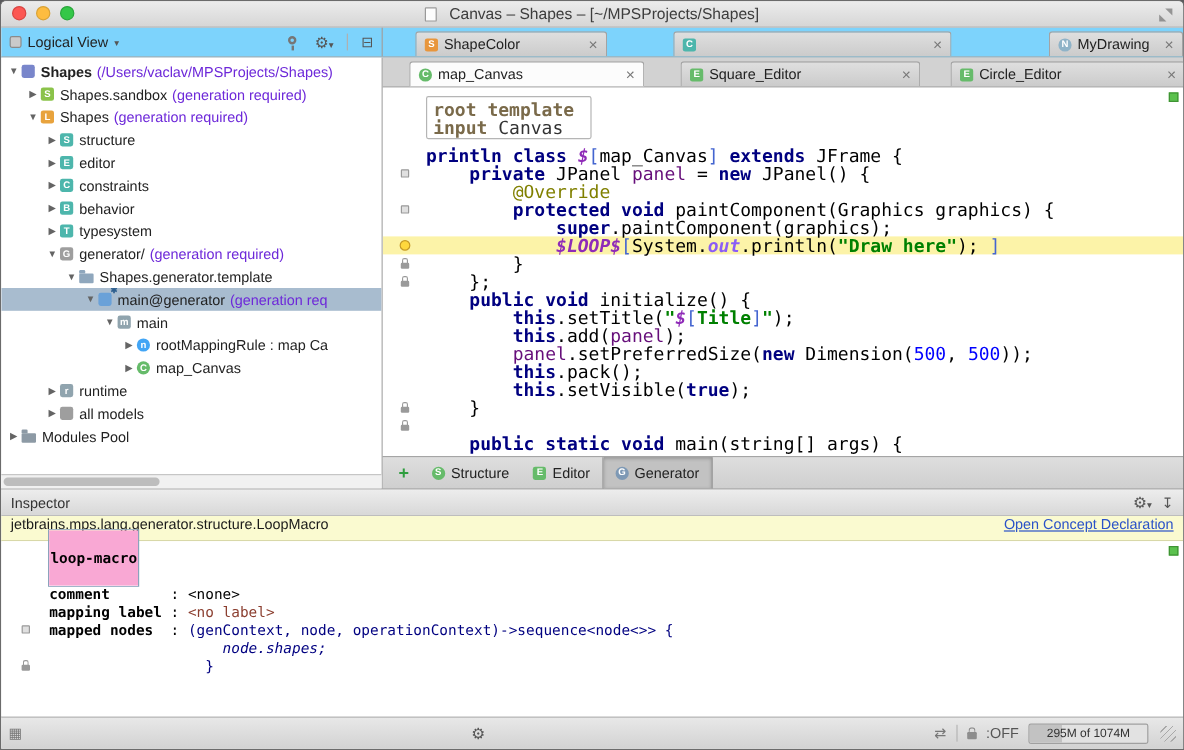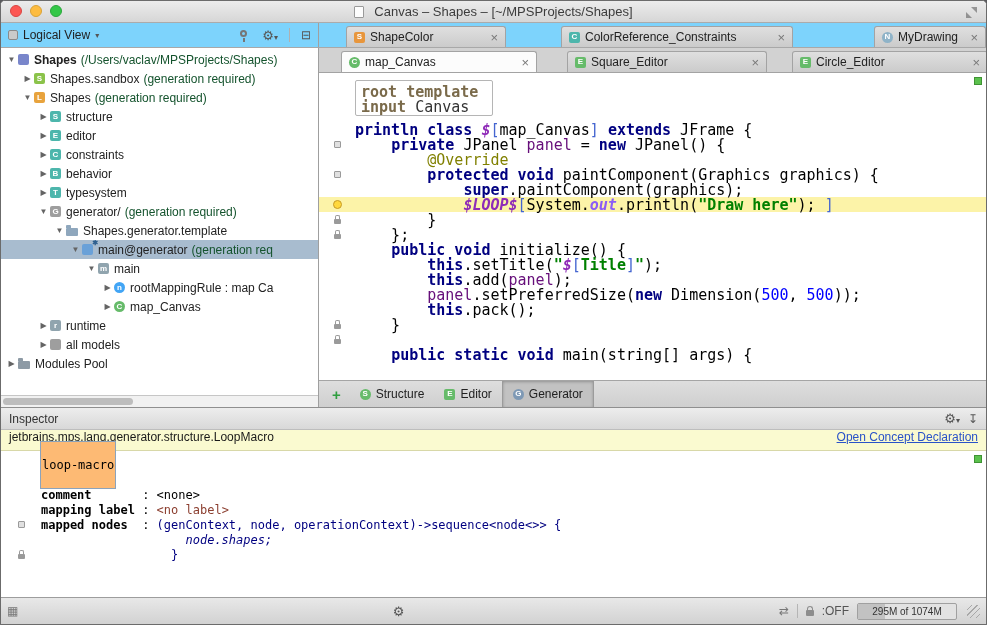--- a/index.html
+++ b/index.html
@@ -47,21 +47,21 @@
 
   
   .main{flex:1;display:flex;min-height:0}
   .left-panel{width:318px;flex:0 0 318px;border-right:1px solid #9f9f9f;display:flex;flex-direction:column;background:#fff;min-height:0}
   .tree{flex:1;overflow:hidden;padding-top:2px}
   .tree-row{height:19px;display:flex;align-items:center;white-space:nowrap;overflow:hidden}
   .tree-row.selected{background:#a8bccf}
   .tree-arrow{width:13px;flex:0 0 13px;font-size:8px;color:#646464;text-align:center}
   .tree-label{margin-left:5px}
   .tree-label.b{font-weight:bold}
-  .tree-suffix{color:#14532d;margin-left:4px}
+  .tree-suffix{color:#6d28d9;margin-left:4px}
   .hscroll{flex:0 0 12px;border-top:1px solid #c6c6c6;background:#f1f1f1;position:relative}
   .hscroll-thumb{position:absolute;left:2px;top:2px;height:7px;width:130px;background:#bdbdbd;border-radius:4px}
 
   
   .editor-panel{flex:1;display:flex;flex-direction:column;min-width:0;min-height:0}
   .code-area{flex:1;background:#fff;overflow:hidden;position:relative;font-family:"DejaVu Sans Mono",monospace;font-size:15px;padding-top:5px}
   .code-line{height:15px;display:flex;align-items:center}
   .code-line.hl{background:#fcf3a8}
   .gut{width:36px;flex:0 0 36px;display:flex;justify-content:center;align-items:center}
   .insp-content .gut{width:40px;flex-basis:40px}
@@ -76,21 +76,21 @@
   .c-n{color:#0000ff}
   .c-m{color:#8f2bb8;font-weight:bold;font-style:italic}
   .c-a{color:#808000}
   .c-st{color:#8b5cf6;font-style:italic;font-weight:bold}
   .c-b{color:#4465d0}
   .c-f{color:#660e7a}
   .c-kb{font-weight:bold;color:#000}
   .c-nav{color:#000080}
   .c-inav{color:#000080;font-style:italic}
   .c-v2{color:#8b3e2f}
-  .c-sel{font-weight:normal;color:#000;background:#fdba74;box-shadow:0 0 0 1px #8ba3bc;padding:16px 1px}
+  .c-sel{font-weight:bold;color:#000;background:#f9a8d4;box-shadow:0 0 0 1px #8ba3bc;padding:16px 1px}
   .err-ok{position:absolute;top:4px;right:4px;width:8px;height:8px;background:#5bc14d;border:1px solid #3f9334}
   .g-mark{width:7px;height:7px;border:1px solid #9a9a9a;background:#e0e0e0;border-radius:1px}
   .g-bulb{width:9px;height:9px;background:#ffd83d;border:1px solid #c79b27;border-radius:50%}
   .g-lock{width:7px;height:5px;background:#9a9a9a;border-radius:1px;position:relative;margin-top:4px}
   .g-lock::before{content:"";position:absolute;top:-4px;left:1px;width:3px;height:4px;border:1px solid #9a9a9a;border-bottom:none;border-radius:2px 2px 0 0}
 
   
   .bottom-bar{flex:0 0 27px;background:linear-gradient(#dedede,#cfcfcf);border-top:1px solid #a5a5a5;display:flex;align-items:stretch;padding-left:4px}
   .add-btn{display:flex;align-items:center;padding:0 9px;color:#2f9e3f;font-weight:bold;font-size:15px}
   .btab{display:flex;align-items:center;gap:5px;padding:0 10px;color:#222}
@@ -147,21 +147,20 @@
       <span class="hide-icon">⊟</span>
     </div>
     <div class="tabs-row">
         <div class="tab" style="margin-left: 27px; width: 160px;">
           <span class="icn square" style="background: rgb(232, 150, 60);">S</span>
           <span class="tab-label">ShapeColor</span>
           <span class="tab-close">×</span>
         </div>
         <div class="tab" style="margin-left: 55px; width: 232px;">
           <span class="icn square" style="background: rgb(77, 182, 172);">C</span>
-          <span class="tab-label">ColorReference_Constraints</span>
           <span class="tab-close">×</span>
         </div>
         <div class="tab" style="margin-left: auto; width: 112px;">
           <span class="icn circle" style="background: rgb(143, 179, 200);">N</span>
           <span class="tab-label">MyDrawing</span>
           <span class="tab-close">×</span>
         </div>
       </div>
   </div>
 
@@ -328,20 +327,23 @@
               <span class="ctext"><span class="c-p">        </span><span class="c-k">this</span><span class="c-p">.setTitle(</span><span class="c-s">"</span><span class="c-m">$</span><span class="c-b">[</span><span class="c-s">Title</span><span class="c-b">]</span><span class="c-s">"</span><span class="c-p">);</span></span>
             </div><div class="code-line">
               <span class="gut"></span>
               <span class="ctext"><span class="c-p">        </span><span class="c-k">this</span><span class="c-p">.add(</span><span class="c-f">panel</span><span class="c-p">);</span></span>
             </div><div class="code-line">
               <span class="gut"></span>
               <span class="ctext"><span class="c-p">        </span><span class="c-f">panel</span><span class="c-p">.setPreferredSize(</span><span class="c-k">new</span><span class="c-p"> Dimension(</span><span class="c-n">500</span><span class="c-p">, </span><span class="c-n">500</span><span class="c-p">));</span></span>
             </div><div class="code-line">
               <span class="gut"></span>
               <span class="ctext"><span class="c-p">        </span><span class="c-k">this</span><span class="c-p">.pack();</span></span>
+            </div><div class="code-line">
+              <span class="gut"></span>
+              <span class="ctext"><span class="c-p">        </span><span class="c-k">this</span><span class="c-p">.setVisible(</span><span class="c-k">true</span><span class="c-p">);</span></span>
             </div><div class="code-line">
               <span class="gut">
                 <span class="g-lock"></span>
               </span>
               <span class="ctext"><span class="c-p">    }</span></span>
             </div><div class="code-line">
               <span class="gut">
                 <span class="g-lock"></span>
               </span>
               <span class="ctext"><span class="c-p"></span></span>

